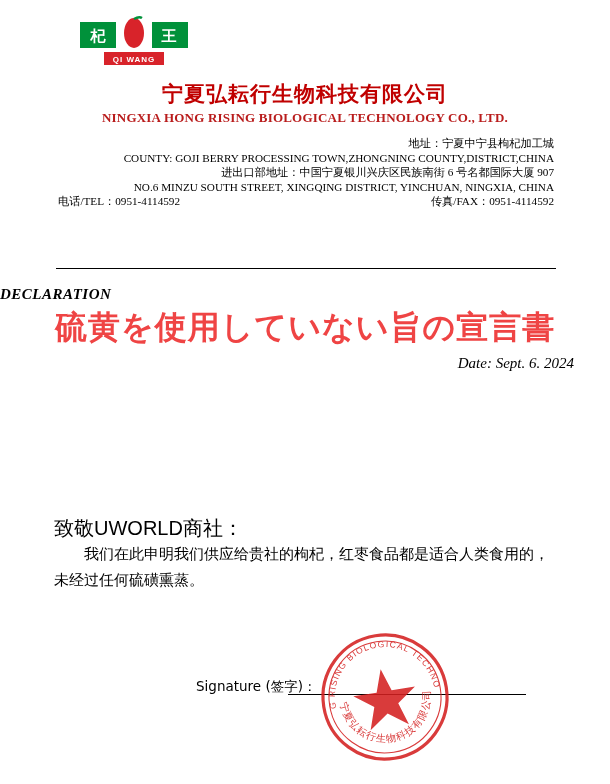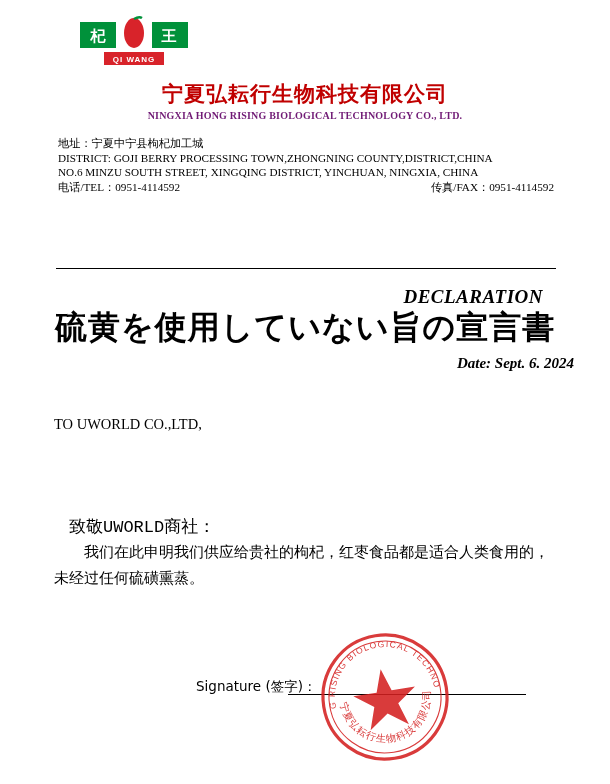--- a/index.html
+++ b/index.html
@@ -45,38 +45,39 @@
     color: #c00000;
     letter-spacing: 1px;
   }
   .company-en {
     position: absolute;
     left: 0;
     top: 110px;
     width: 610px;
     text-align: center;
     font-family: "Liberation Serif", serif;
-    font-size: 10px;
-    font-weight: bold;
-    color: #701a75;
+    font-size: 13px;
+    font-weight: bold;
+    color: #b91c1c;
     letter-spacing: 0.2px;
   }
 
   
   .addr-block {
     position: absolute;
     left: 58px;
     top: 136px;
     width: 496px;
     font-size: 11.2px;
     line-height: 14.6px;
   }
   .addr-line {
     white-space: nowrap;
     display: block;
+    text-align: right;
   }
   .row-split {
     display: flex;
     justify-content: space-between;
     width: 100%;
   }
   .row-split span { white-space: nowrap; }
 
   .hr-top {
     position: absolute;
@@ -85,46 +86,46 @@
     width: 500px;
     border-top: 1.6px solid #000;
   }
 
   
   .declaration {
     position: absolute;
     left: 0;
     top: 286px;
     width: 543px;
-    text-align: right;
+    text-align: left;
     font-family: "Liberation Serif", serif;
     font-style: italic;
     font-weight: bold;
-    font-size: 19px;
+    font-size: 15px;
     letter-spacing: 0.5px;
   }
   .jp-title {
     position: absolute;
     left: 0;
     top: 306px;
     width: 610px;
     text-align: center;
     font-family: "DejaVu Sans", sans-serif;
     font-size: 32px;
     font-weight: bold;
-    color: #000000;
+    color: #ef4444;
     letter-spacing: 1px;
   }
   .doc-date {
     position: absolute;
     right: 36px;
     top: 355px;
     font-family: "Liberation Serif", serif;
     font-style: italic;
-    font-weight: bold;
+    font-weight: normal;
     font-size: 15px;
   }
 
   
   .to-line {
     position: absolute;
     left: 54px;
     top: 416px;
     font-size: 14.5px;
     font-family: "Liberation Serif", serif;
@@ -137,30 +138,29 @@
     font-size: 14.5px;
     line-height: 34px;
     font-family: "Liberation Serif", serif;
   }
   .body-en .indent { display: inline-block; width: 28px; }
 
   .cn-salutation {
     position: absolute;
     left: 54px;
     top: 515px;
-    font-family: Liberation Mono, monospace;
-    font-size: 17px;
-    margin-left: 15px;
+    font-family: Liberation Sans, sans-serif;
+    font-size: 20px;
   }
   .cn-body {
     position: absolute;
     left: 54px;
     top: 541px;
     width: 500px;
-    font-family: Liberation Mono, monospace;
+    font-family: Liberation Serif, serif;
     font-size: 15px;
     line-height: 26px;
     text-indent: 30px;
   }
 
   
   .sig-label {
     position: absolute;
     left: 196px;
     top: 678px;
@@ -212,37 +212,39 @@
   </div>
 
   <div class="company-cn">宁夏弘耘行生物科技有限公司</div>
   <div class="company-en">NINGXIA HONG RISING BIOLOGICAL TECHNOLOGY CO., LTD.</div>
 
   <div class="addr-block">
     <span class="addr-line">
       <span>地址：</span><span>宁夏中宁县枸杞加工城</span>
     </span>
     <span class="addr-line">
-      <span>DISTRICT:</span>
+      <span>COUNTY:</span>
       <span>GOJI BERRY PROCESSING TOWN,ZHONGNING COUNTY,DISTRICT,CHINA</span>
+    </span>
+    <span class="addr-line">
+      <span>进出口部地址：</span><span>中国宁夏银川兴庆区民族南街 6 号名都国际大厦 907</span>
     </span>
     <span class="addr-line">NO.6 MINZU SOUTH STREET, XINGQING DISTRICT, YINCHUAN, NINGXIA, CHINA</span>
     <span class="addr-line row-split">
       <span><span>电话/TEL：</span><span>0951-4114592</span></span>
       <span><span>传真/FAX：</span><span>0951-4114592</span></span>
     </span>
   </div>
 
   <div class="hr-top"></div>
 
   <div class="declaration">DECLARATION</div>
   <div class="jp-title">硫黄を使用していない旨の宣言書</div>
   <div class="doc-date">Date: Sept. 6. 2024</div>
 
-  <div class="to-line">TO UWORLD CO.,LTD,</div>
 
 
   <div class="cn-salutation">致敬UWORLD商社：</div>
   <div class="cn-body">我们在此申明我们供应给贵社的枸杞，红枣食品都是适合人类食用的，未经过任何硫磺熏蒸。</div>
 
   <div class="sig-label">Signature (签字)：</div>
   <div class="sig-line"></div>
 
   <div class="stamp">
     <svg width="134" height="134" viewBox="0 0 134 134" xmlns="http://www.w3.org/2000/svg">

